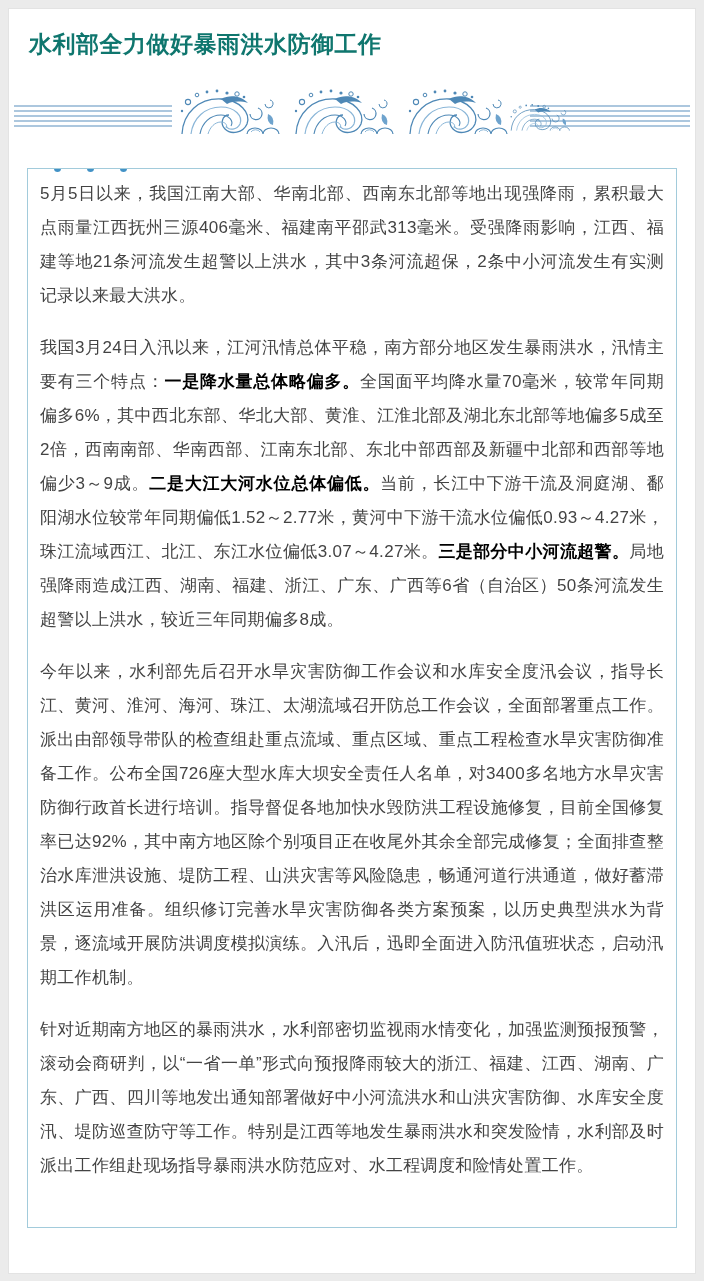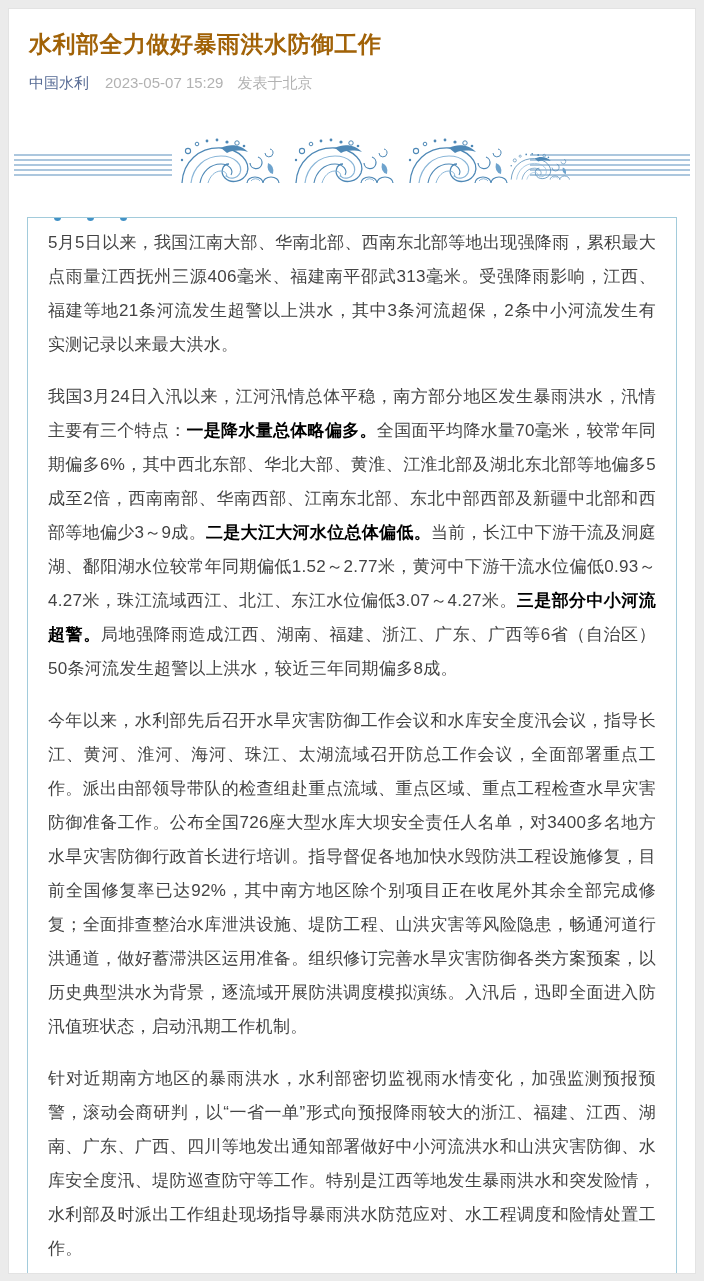--- a/index.html
+++ b/index.html
@@ -13,25 +13,25 @@
     margin:8px 8px 7px;
     width:688px;
     height:1266px;
     background:#ffffff;
     border:1px solid #e3e3e3;
     box-sizing:border-box;
     padding-top:20px;
     overflow:hidden;
   }
   .title{
-    margin:0 20px 14px;
+    margin:0 20px 23px;
     font-size:23px;
     line-height:30px;
     font-weight:600;
-    color:#a16207;
+    color:#0f766e;
     letter-spacing:0.5px;
   }
   .byline{
     margin:0 20px 38px;
     font-size:15px;
     line-height:20px;
     white-space:nowrap;
   }
   .account-link{
     color:#576b95;
@@ -48,21 +48,21 @@
     height:64px;
     margin:0 auto;
     display:block;
   }
   .content-box{
     position:relative;
     margin:22px 18px 0;
     height:1060px;
     box-sizing:border-box;
     border:1px solid #a2cbdb;
-    padding:8px 20px;
+    padding:8px 12px;
     overflow:hidden;
   }
   .dots-deco{
     position:absolute;
     top:-5px;
     left:16px;
     background:#ffffff;
     padding:0 10px;
     height:9px;
     display:flex;
@@ -88,23 +88,20 @@
     font-weight:700;
   }
 </style>
 </head>
 <body>
 
 <div class="card">
 
   <h1 class="title">水利部全力做好暴雨洪水防御工作</h1>
 
-  <div class="byline">
-    <a class="account-link">中国水利</a><span class="meta">2023-05-07 15:29</span><span class="meta">发表于北京</span>
-  </div>
 
   <svg class="wave-band" viewBox="0 0 680 64" xmlns="http://www.w3.org/2000/svg">
     <g stroke="#5a8fbe" stroke-width="1.2" fill="none">
       <line x1="2" y1="24" x2="678" y2="24"></line>
       <line x1="2" y1="29" x2="678" y2="29"></line>
       <line x1="2" y1="34" x2="678" y2="34"></line>
       <line x1="2" y1="39" x2="678" y2="39"></line>
       <line x1="2" y1="44" x2="678" y2="44"></line>
     </g>
     <rect x="160" y="0" width="358" height="64" fill="#ffffff"></rect>

